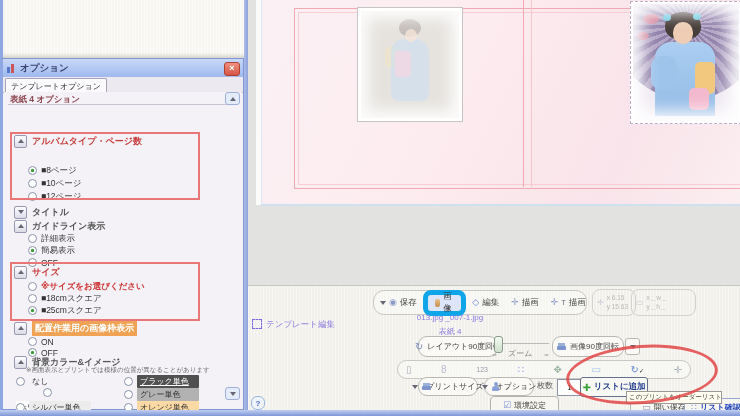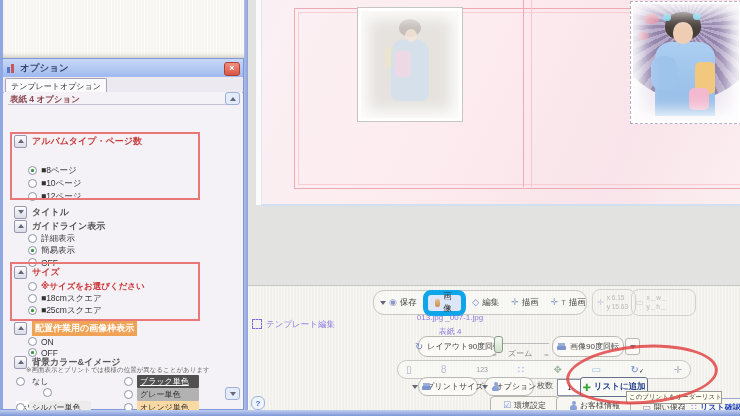--- a/index.html
+++ b/index.html
@@ -247,24 +247,20 @@
   <input class="abs countbox" value="1" style="">
   <div class="abs addlist">
     <span class="plus">✚</span>
     <span>リストに追加</span>
   </div>
 
   <div class="sbtn" style="left:490px;top:396px;width:57px;">
     <span class="ico" style="color:#7b93d4;">☑</span>
     <span>環境設定</span>
   </div>
-  <div class="sbtn" style="left:556px;top:396px;width:66px;">
-    <span class="person"></span>
-    <span>お客様情報</span>
-  </div>
   <div class="sbtn" style="left:630px;top:398px;width:56px;">
     <span class="ico" style="color:#88a;">▭</span>
     <span>開い保存</span>
   </div>
   <div class="sbtn" style="left:684px;top:398px;width:52px;border-color:#9aa8d0;">
     <span class="ico" style="color:#7b93d4;">∷</span>
     <span class="blue-label">リスト確認</span>
   </div>
 
   <div class="abs tooltip">このプリントをオーダーリストに追加</div>

